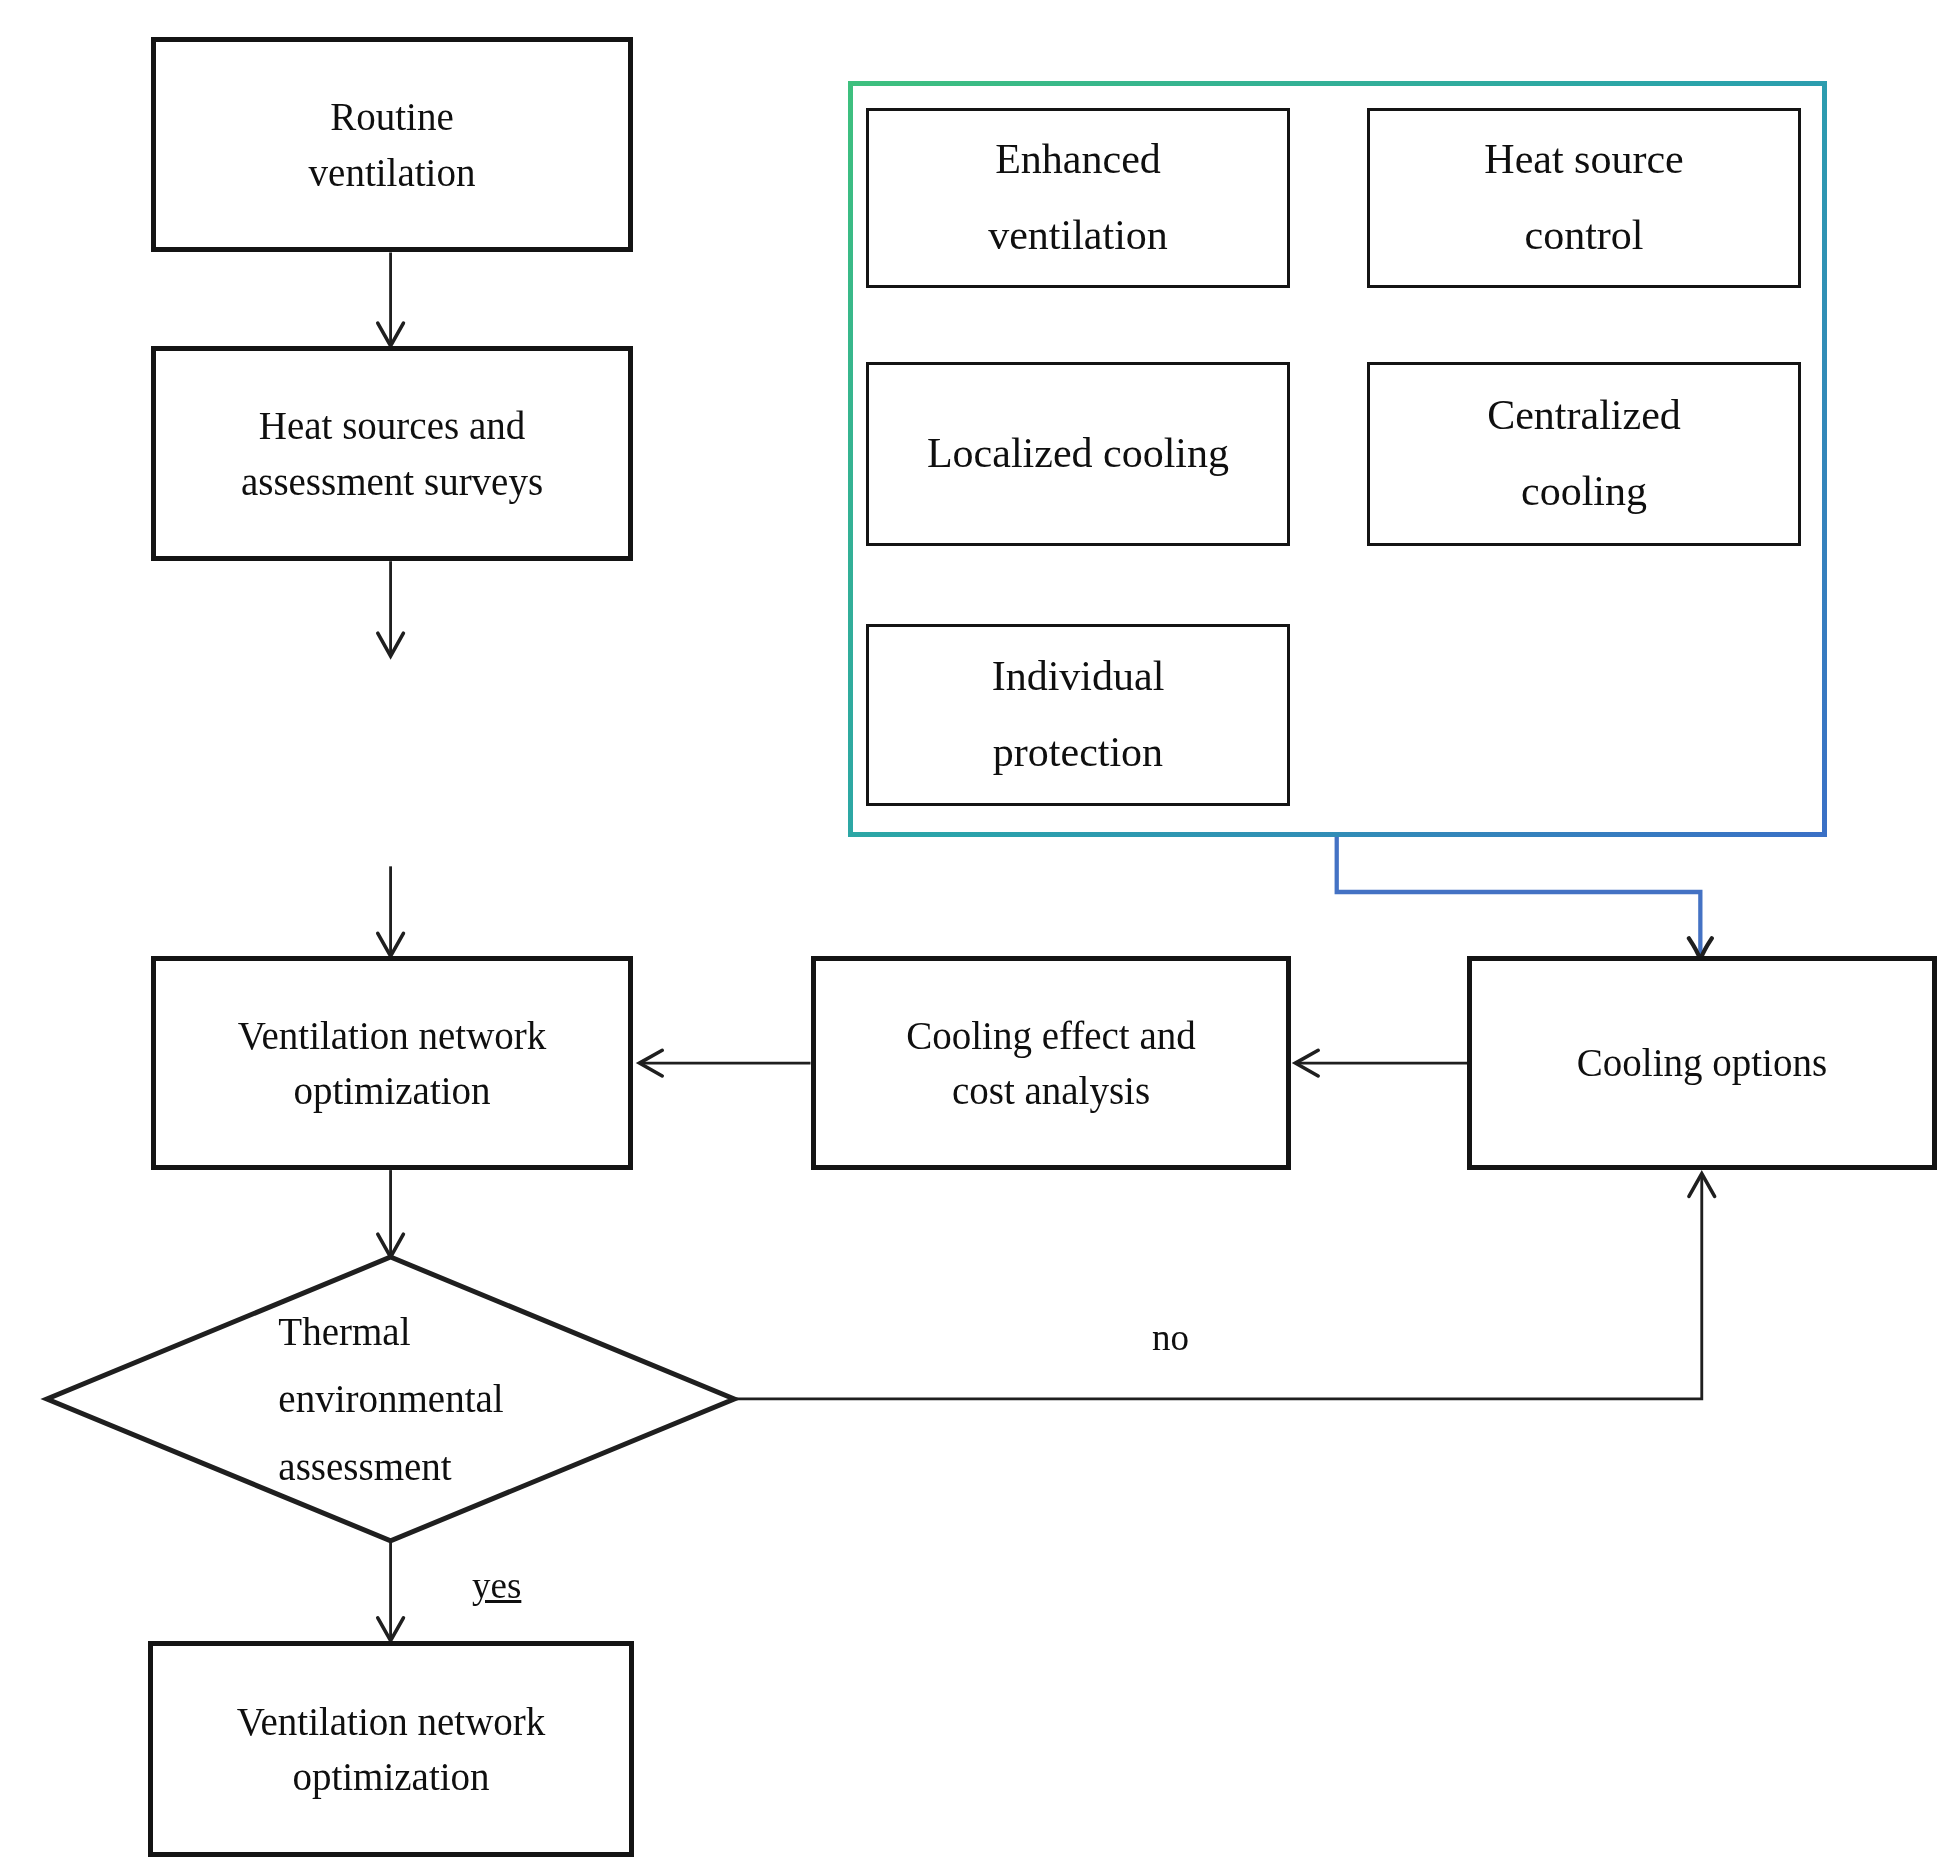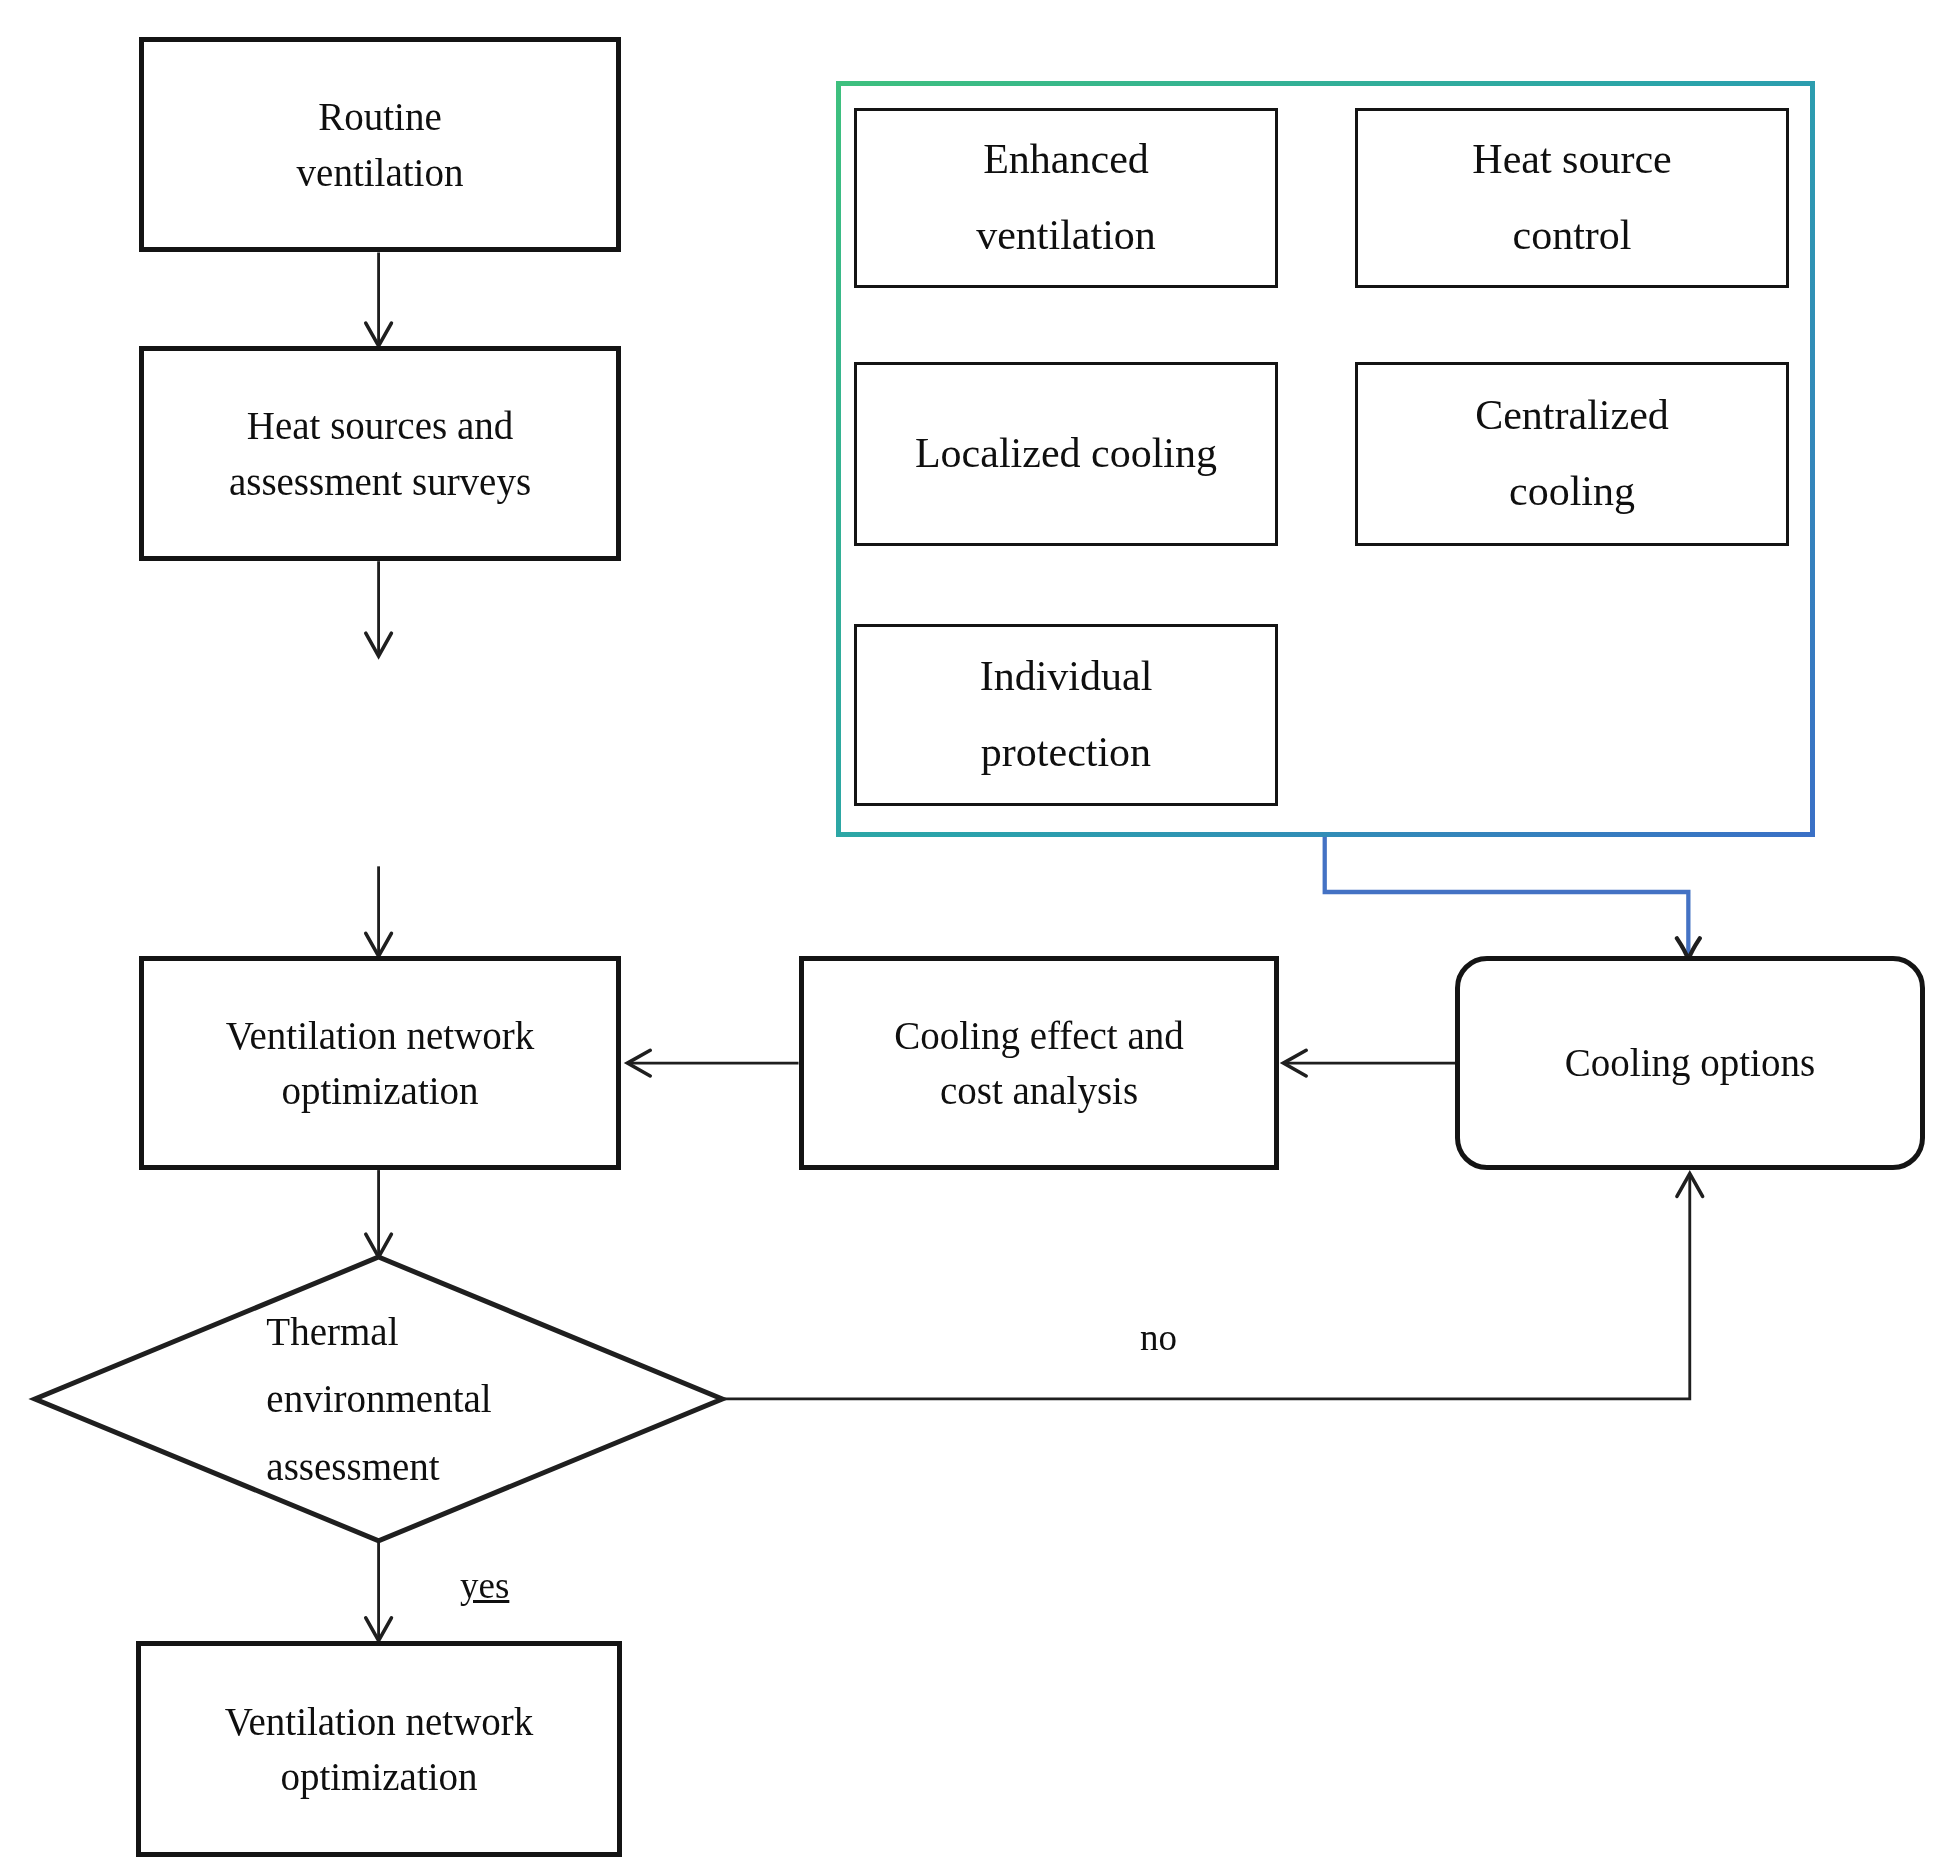--- a/index.html
+++ b/index.html
@@ -11,21 +11,21 @@
     --gradient-green:#3ec07e;
     --gradient-teal:#2aa3ab;
     --gradient-blue:#3a70c6;
   }
   *{margin:0;padding:0;box-sizing:border-box;}
   html,body{background:var(--background);}
   body{
     width:1955px;height:1871px;position:relative;overflow:hidden;
     font-family:"Liberation Serif","DejaVu Serif",serif;color:var(--text);
   }
-  .canvas{position:absolute;left:0;top:0;width:1738px;height:1871px;}
+  .canvas{position:absolute;left:12px;top:0;width:1738px;height:1871px;}
   svg.wires{position:absolute;left:0;top:0;width:1955px;height:1871px;}
   svg.wires path, svg.wires polygon{fill:none;stroke:var(--line);}
   svg.wires .wire{stroke-width:4px;}
   svg.wires .wire-blue{stroke:var(--blue-connector);stroke-width:6px;}
   svg.wires .diamond-shape{fill:#ffffff;stroke-width:7px;}
   .chev{stroke:var(--line);stroke-width:5px;fill:none;stroke-linecap:round;}
   .chev-blue{stroke:var(--blue-connector);stroke-width:6px;fill:none;stroke-linecap:round;}
   .node{
     position:absolute;background:#ffffff;border:5px solid var(--box-border);
     display:flex;align-items:center;justify-content:center;text-align:center;
@@ -125,21 +125,21 @@
       <div class="label">Individual
 protection</div>
     </div>
   </div>
 
   <div class="node" style="left:799px;top:956px;width:480px;height:214px;">
     <div class="label">Cooling effect and
 cost analysis</div>
   </div>
 
-  <div class="node" style="left:1455px;top:956px;width:470px;height:214px;border-radius:32px;">
+  <div class="node" style="left:1455px;top:956px;width:470px;height:214px;">
     <div class="label">Cooling options</div>
   </div>
 
   <div class="edge-label no">no</div>
   <div class="edge-label yes">yes</div>
 
 </div>
 
 
 </body></html>

